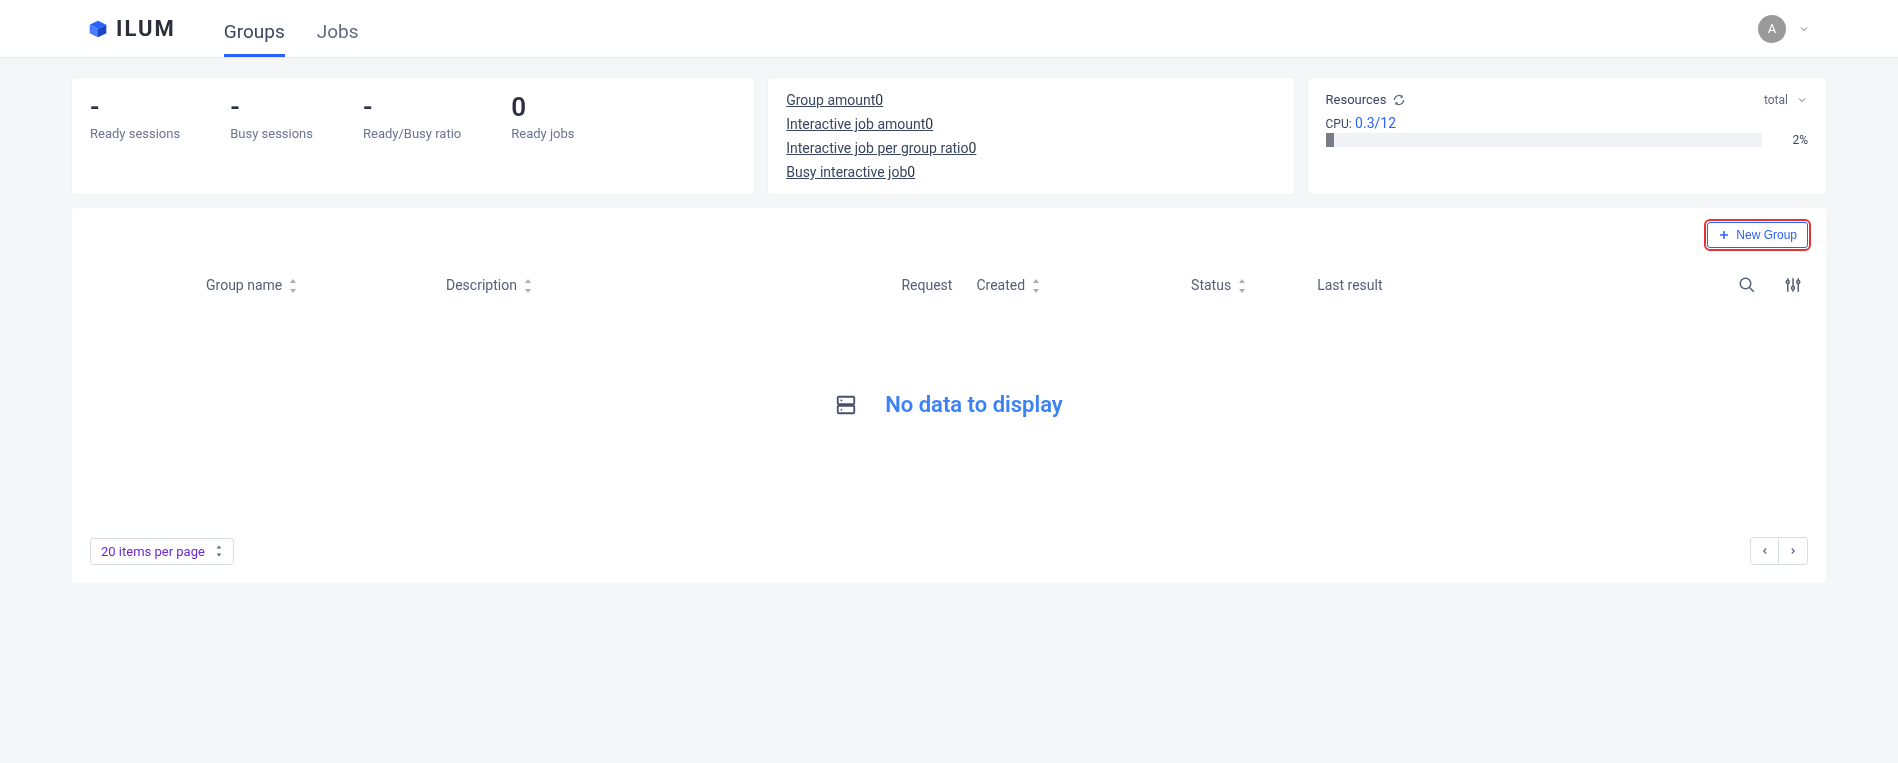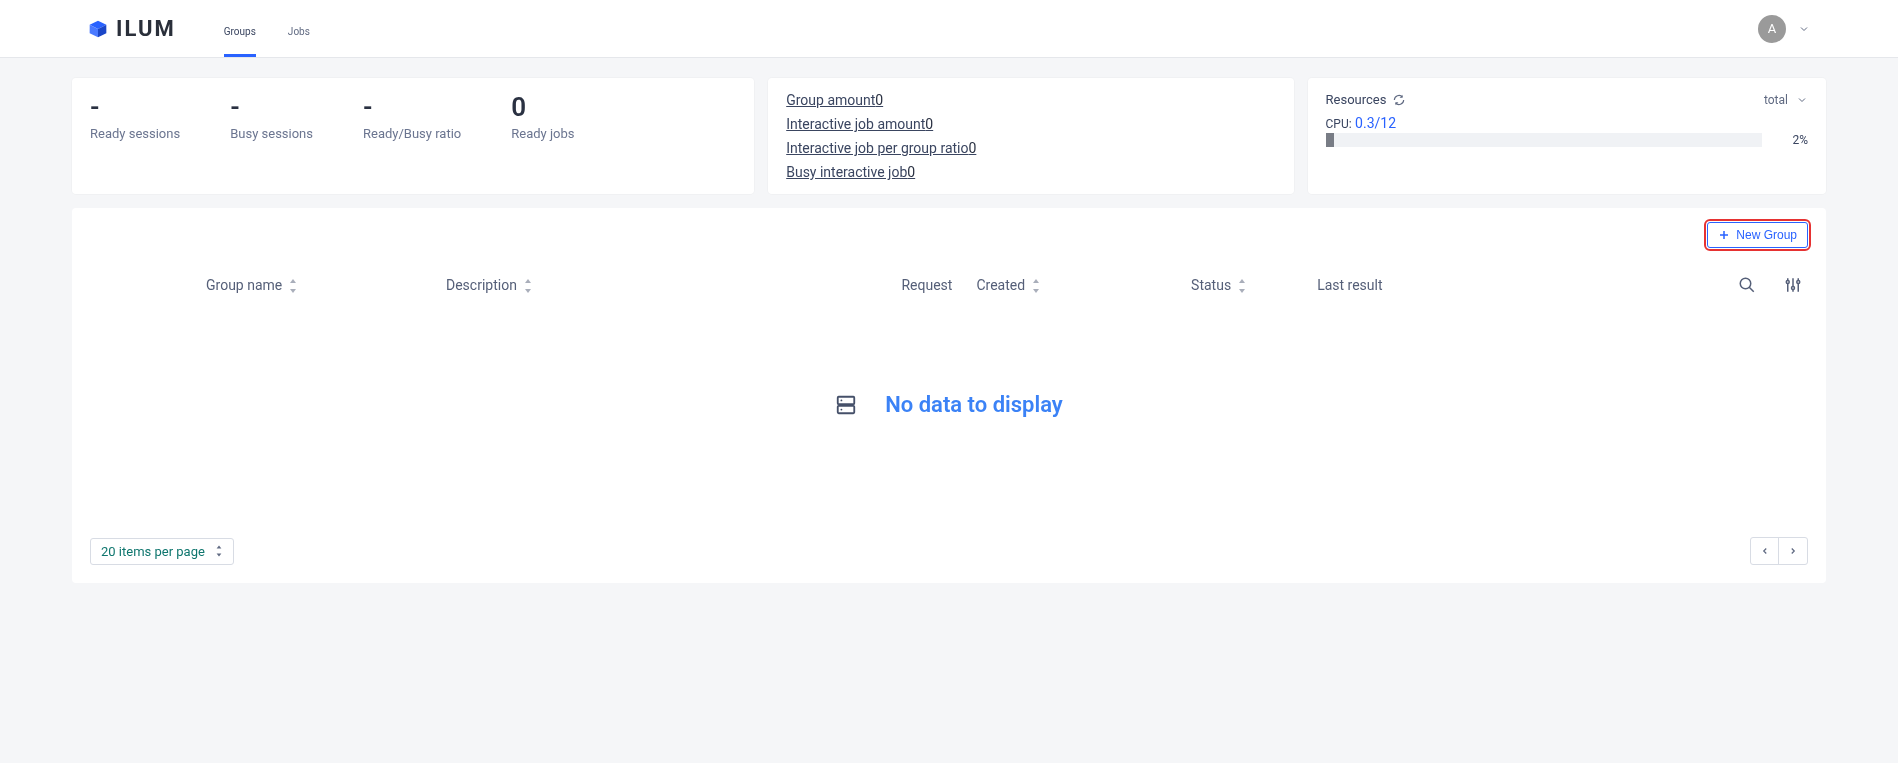--- a/index.html
+++ b/index.html
@@ -2,21 +2,21 @@
 <html><head>
 <meta charset="utf-8">
 <style>
 * { box-sizing: border-box; margin: 0; padding: 0; }
 body { font-family: -apple-system, BlinkMacSystemFont, "Segoe UI", Roboto, Arial, sans-serif; background: #f5f6f8; color: #3a4560; font-size: 14px; }
 .topbar { background: #fff; height: 58px; display: flex; align-items: center; padding: 0 88px; border-bottom: 1px solid #e5e7eb; }
 .logo { display: flex; align-items: center; gap: 8px; margin-right: 48px; }
 .logo-icon { width: 20px; height: 20px; }
 .logo-text { font-size: 22px; font-weight: 700; letter-spacing: 2px; color: #2a2f3a; }
 .nav-tabs { display: flex; gap: 32px; height: 100%; }
-.nav-tab { display: flex; align-items: center; color: #606a82; cursor: pointer; border-bottom: 3px solid transparent; height: 100%; padding-top: 8px; font-size: 10px; }
+.nav-tab { display: flex; align-items: center; color: #606a82; cursor: pointer; border-bottom: 3px solid transparent; height: 100%; padding-top: 8px; font-size: 19px; }
 .nav-tab.active { border-bottom-color: #2962ff; color: #3a4560; }
 .topbar-right { margin-left: auto; display: flex; align-items: center; gap: 12px; }
 .avatar { width: 28px; height: 28px; border-radius: 50%; background: #9a9a9a; color: #fff; display: flex; align-items: center; justify-content: center; font-size: 13px; }
 .chevron { width: 12px; height: 12px; color: #606a82; }
 
 .content { padding: 20px 72px; }
 .cards-row { display: grid; grid-template-columns: 1fr 0.77fr 0.76fr; gap: 14px; margin-bottom: 14px; }
 .card { background: #fff; border-radius: 4px; padding: 14px 18px; box-shadow: 0 0 0 1px rgba(0,0,0,0.02); }
 
 .session-title { color: #2f4b8f; font-size: 13px; margin-bottom: 14px; }
@@ -55,21 +55,21 @@
 .th-status { margin-right: 70px; }
 .th-last { margin-right: 160px; }
 .th-icons { display: flex; gap: 28px; margin-left: auto; }
 .th-icon { width: 18px; height: 18px; color: #555f78; cursor: pointer; }
 
 .no-data { display: flex; align-items: center; justify-content: center; gap: 28px; padding: 90px 0; color: #3b82f6; }
 .no-data-icon { width: 22px; height: 22px; }
 .no-data-text { font-size: 22px; font-weight: 600; }
 
 .table-footer { display: flex; align-items: center; justify-content: space-between; margin-top: 30px; }
-.page-size { display: flex; align-items: center; gap: 10px; border: 1px solid #d8dce4; padding: 5px 10px; border-radius: 3px; font-size: 13px; color: #0f766e; cursor: pointer; }
+.page-size { display: flex; align-items: center; gap: 10px; border: 1px solid #d8dce4; padding: 5px 10px; border-radius: 3px; font-size: 13px; color: #6d28d9; cursor: pointer; }
 .pagination { display: flex; border: 1px solid #d8dce4; border-radius: 3px; overflow: hidden; }
 .pg-btn { width: 28px; height: 26px; display: flex; align-items: center; justify-content: center; cursor: pointer; color: #606a82; }
 .pg-btn:first-child { border-right: 1px solid #d8dce4; }
 .pg-arrow { width: 10px; height: 10px; }
 .updown { width: 8px; height: 12px; }
 </style>
 </head>
 <body>
 
 <div class="topbar">

